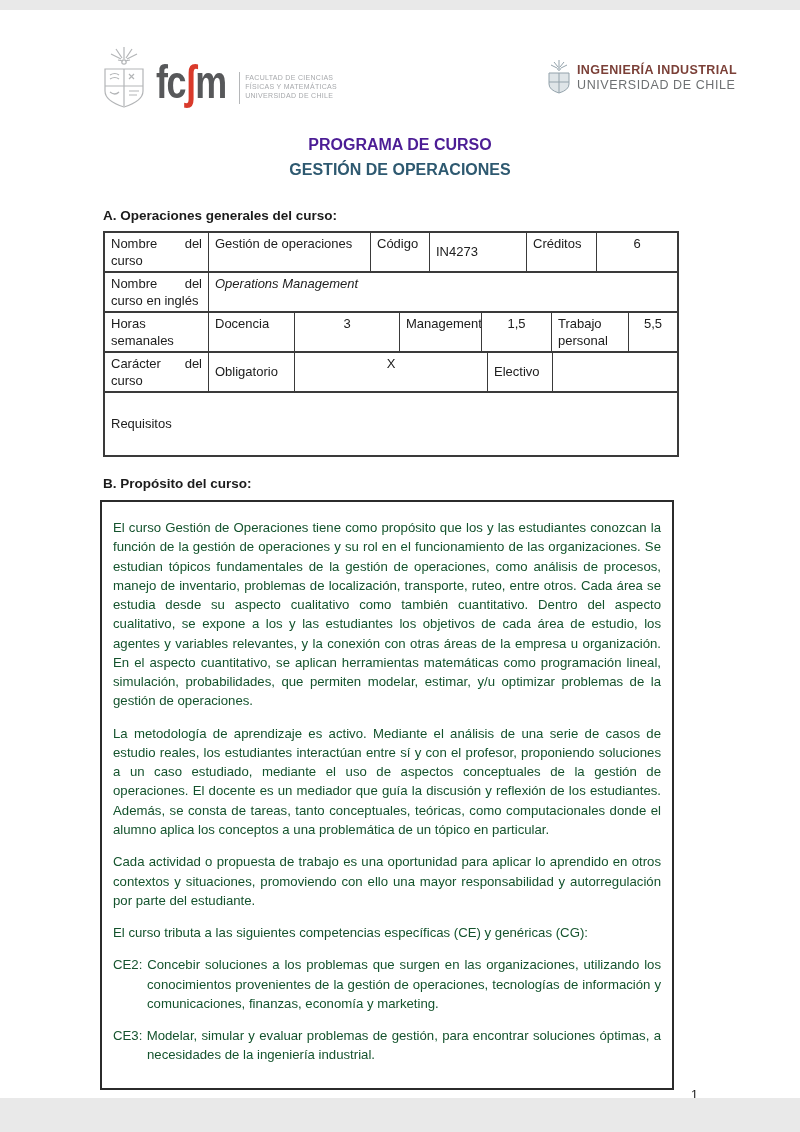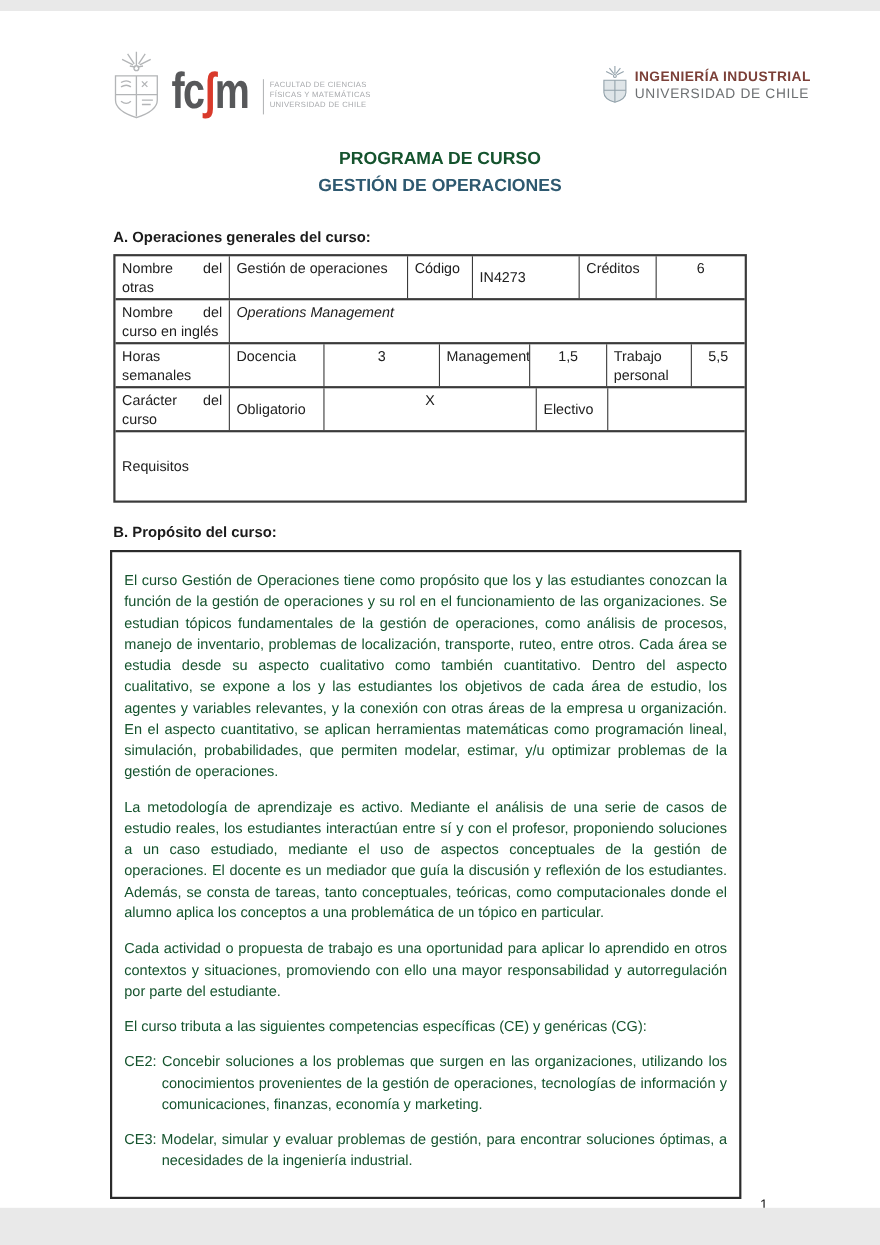--- a/index.html
+++ b/index.html
@@ -22,21 +22,21 @@
   .logo-divider{width:1px;height:32px;background:#b5b7b9;margin:26px 0 0 -6px;}
   .logo-small-text{margin:27px 0 0 5px;font-size:7px;line-height:9px;color:#a7a9ac;
     letter-spacing:0.3px;text-transform:uppercase;}
   .logo-right{position:absolute;top:50px;left:546px;display:flex;align-items:flex-start;}
   .crest-right{width:26px;height:36px;}
   .logo-right-text{margin-left:5px;margin-top:3px;}
   .lr-line1{font-size:12.5px;font-weight:bold;color:#7b4038;letter-spacing:0.4px;line-height:15px;}
   .lr-line2{font-size:12.5px;color:#6d7072;letter-spacing:0.6px;line-height:15px;}
   
   .title-block{position:absolute;top:126px;left:0;width:800px;text-align:center;}
-  .title-1{font-size:16px;font-weight:bold;color:#14532d;}
+  .title-1{font-size:16px;font-weight:bold;color:#4c1d95;}
   .title-2{font-size:16px;font-weight:bold;color:#2e5970;margin-top:7px;}
   
   .sec-heading{position:absolute;left:103px;font-size:13.5px;font-weight:bold;color:#1b1b1b;}
   .heading-a{top:198px;}
   .heading-b{top:466px;}
   
   .tbl{position:absolute;top:221px;left:103px;width:572px;border:2px solid #3a3a3a;
        font-size:13px;line-height:1.3;}
   .trow{display:flex;border-bottom:2px solid #3a3a3a;}
   .trow:last-child{border-bottom:none;}
@@ -117,21 +117,21 @@
     <div class="title-1">PROGRAMA DE CURSO</div>
     <div class="title-2">GESTIÓN DE OPERACIONES</div>
   </div>
 
   <div class="sec-heading heading-a">A. Operaciones generales del curso:</div>
 
   <div class="tbl">
 
 
     <div class="trow" style="height:38px;">
-      <div class="tcell jlabel" style="width:104px;">Nombre del otras</div>
+      <div class="tcell jlabel" style="width:104px;">Nombre del curso</div>
       <div class="tcell" style="width:162px;">Gestión de operaciones</div>
       <div class="tcell" style="width:59px;">Código</div>
       <div class="tcell vcenter" style="width:97px;text-align:right;">IN4273</div>
       <div class="tcell" style="width:70px;">Créditos</div>
       <div class="tcell hcenter" style="width:80px;">6</div>
     </div>
 
     <div class="trow" style="height:38px;">
       <div class="tcell jlabel" style="width:104px;">Nombre del curso en inglés</div>
       <div class="tcell italic" style="width:468px;">Operations Management</div>

